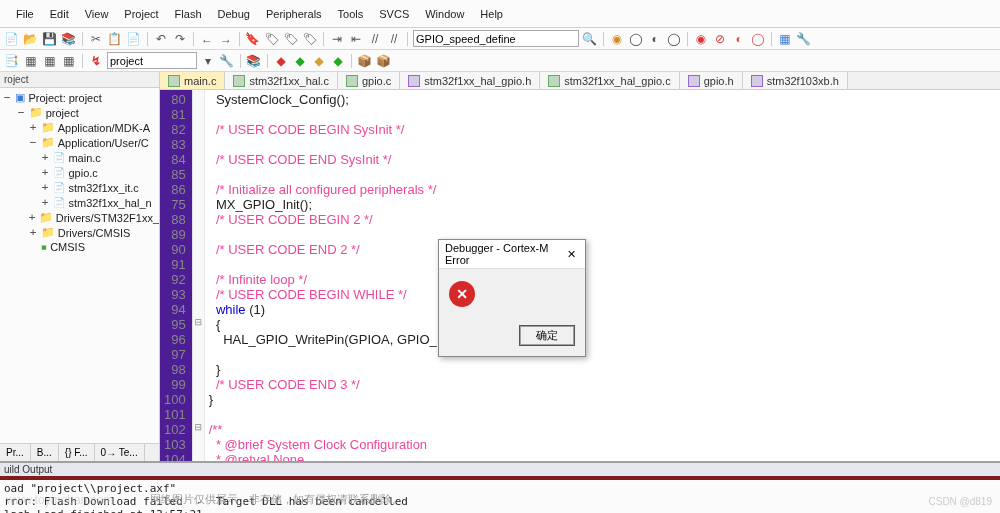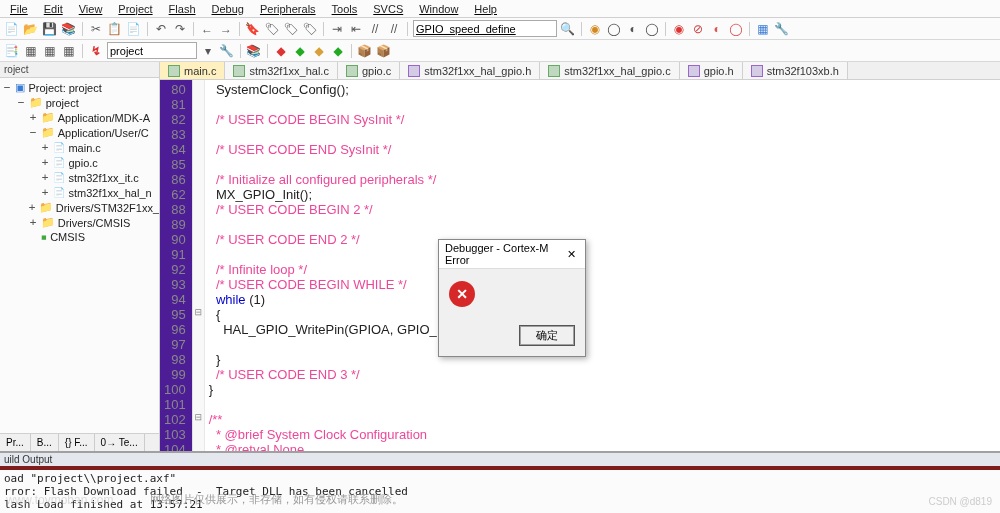--- a/index.html
+++ b/index.html
@@ -1,17 +1,17 @@
 <!DOCTYPE html>
 <html><head>
 <meta charset="utf-8">
 <style>
 * { margin:0; padding:0; box-sizing:border-box; font-family:"Segoe UI",Tahoma,sans-serif; }
 body { width:1000px; height:513px; background:#f0f0f0; font-size:11px; overflow:hidden; position:relative; }
-.menubar { display:flex; background:#fbfbfb; border-bottom:1px solid #d0d0d0; padding:1px 4px; gap:4px; height:18px; align-items:center;text-decoration:underline; }
+.menubar { display:flex; background:#fbfbfb; border-bottom:1px solid #d0d0d0; padding:1px 10px; gap:4px; height:28px; align-items:center; }
 .menubar span { padding:1px 6px; color:#222; cursor:default; }
 .toolbar { display:flex; align-items:center; background:#fbfbfb; border-bottom:1px solid #d8d8d8; padding:2px 4px; gap:3px; height:22px; }
 .tool-icon { width:16px; height:16px; display:flex; align-items:center; justify-content:center; font-size:12px; color:#555; cursor:pointer; }
 .tool-sep { width:1px; height:14px; background:#ccc; margin:0 2px; }
 .tool-input { border:1px solid #aaa; height:17px; font-size:11px; padding:0 2px; }
 .main { display:flex; height:389px; }
 .proj-panel { width:160px; background:#fbfbfb; border-right:1px solid #d0d0d0; display:flex; flex-direction:column; overflow:hidden; }
 .proj-title { background:#f0f0f0; border-bottom:1px solid #d0d0d0; padding:2px 4px; font-size:10px; color:#444; }
 .tree { flex:1; overflow:hidden; padding:2px 0; font-size:11px; color:#222; }
 .tree-row { display:flex; align-items:center; gap:3px; padding:1px 0; white-space:nowrap; }
@@ -87,21 +87,21 @@
   <span class="tool-icon">🔖</span>
   <span class="tool-icon">🏷</span>
   <span class="tool-icon">🏷</span>
   <span class="tool-icon">🏷</span>
   <span class="tool-sep"></span>
   <span class="tool-icon">⇥</span>
   <span class="tool-icon">⇤</span>
   <span class="tool-icon">//</span>
   <span class="tool-icon">//</span>
   <span class="tool-sep"></span>
-  <input class="tool-input" style="width: 144px; text-decoration: underline;" value="GPIO_speed_define">
+  <input class="tool-input" style="width: 166px;" value="GPIO_speed_define">
   <span class="tool-icon" style="color:#3a7bd5">🔍</span>
   <span class="tool-sep"></span>
   <span class="tool-icon" style="color:#d4881c">◉</span>
   <span class="tool-icon">◯</span>
   <span class="tool-icon">◐</span>
   <span class="tool-icon">◯</span>
   <span class="tool-sep"></span>
   <span class="tool-icon" style="color:#d33">◉</span>
   <span class="tool-icon" style="color:#c44">⊘</span>
   <span class="tool-icon" style="color:#d55">◐</span>
@@ -235,21 +235,21 @@
       </div>
     <div class="code">
       <div class="gutter" id="gutter">
           <div>80</div>
           <div>81</div>
           <div>82</div>
           <div>83</div>
           <div>84</div>
           <div>85</div>
           <div>86</div>
-          <div>62</div>
+          <div>75</div>
           <div>88</div>
           <div>89</div>
           <div>90</div>
           <div>91</div>
           <div>92</div>
           <div>93</div>
           <div>94</div>
           <div>95</div>
           <div>96</div>
           <div>97</div>

